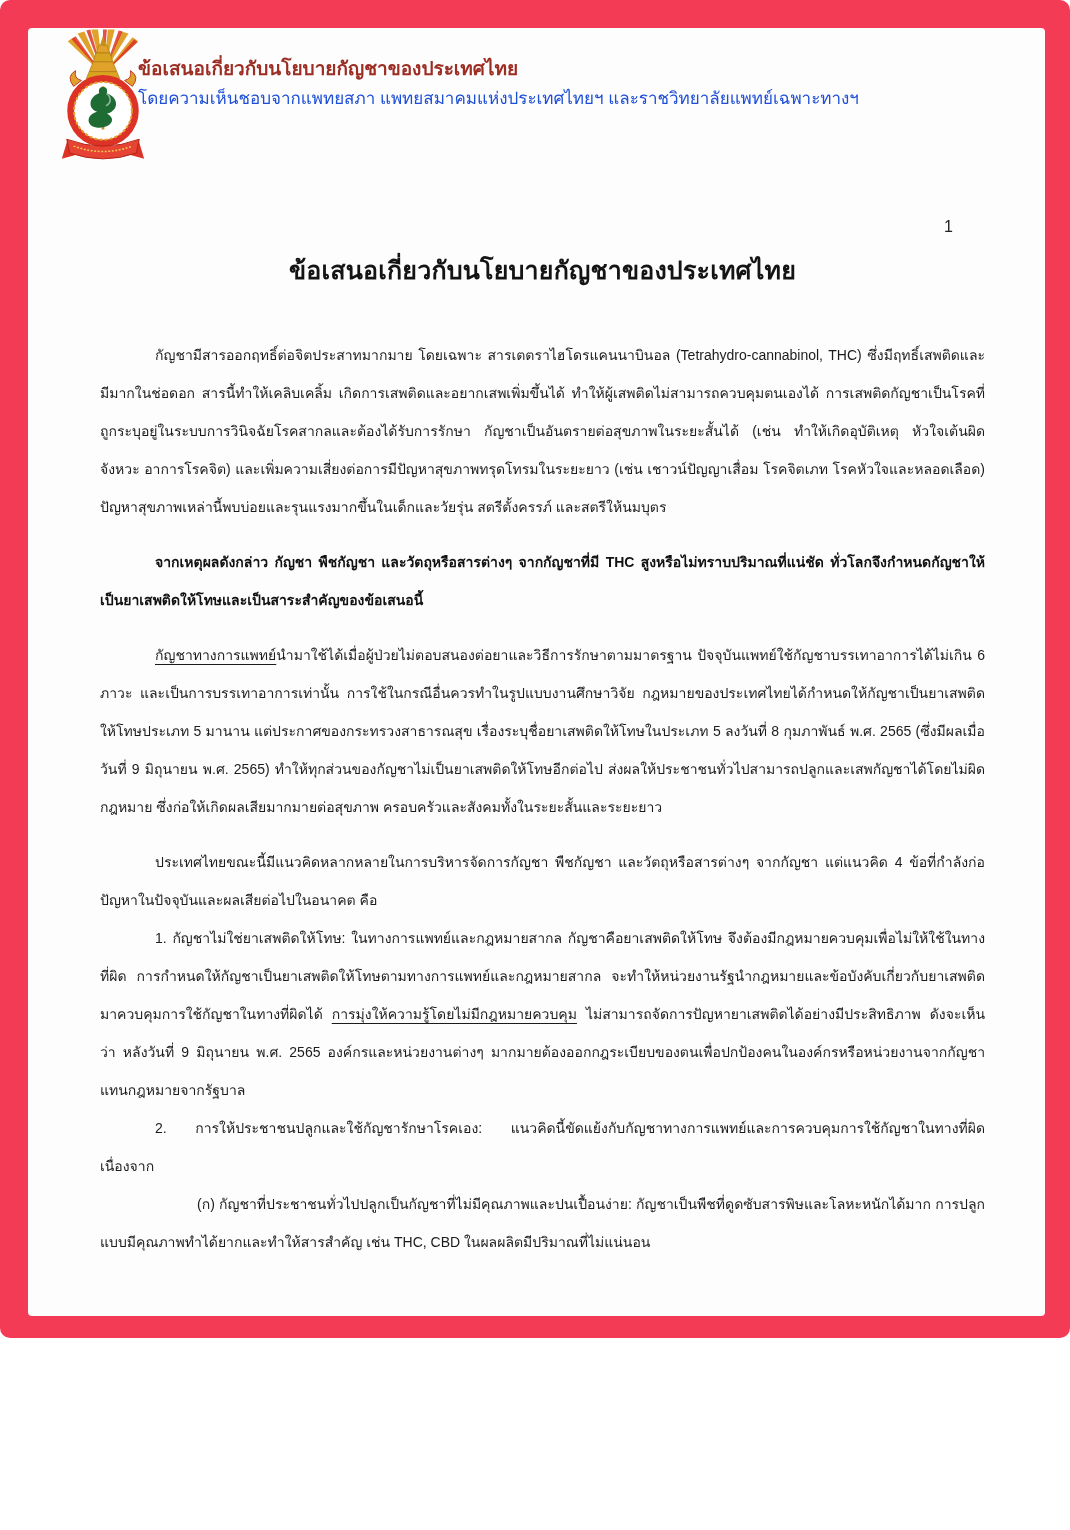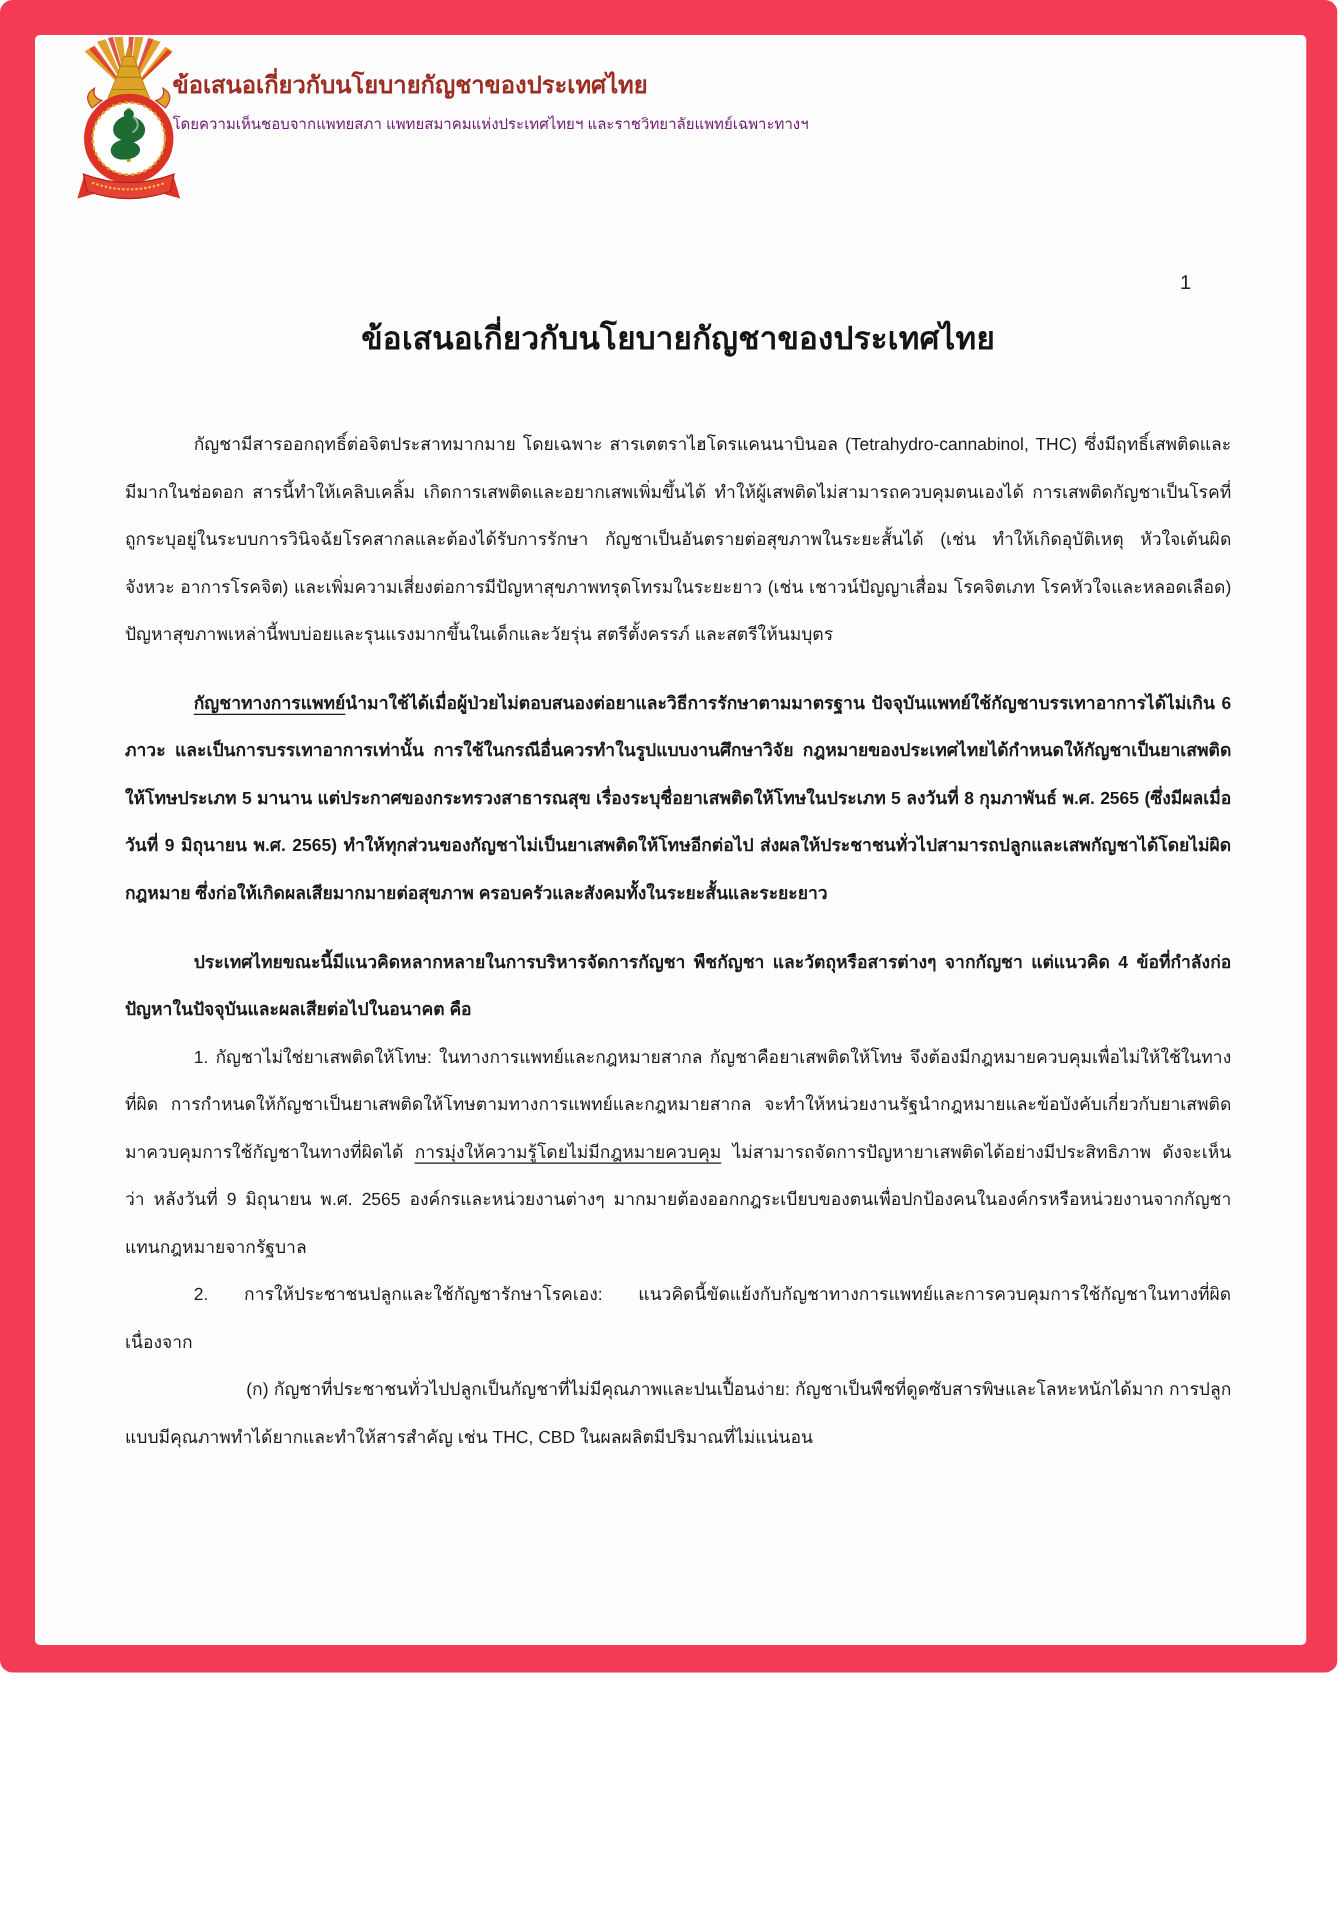--- a/index.html
+++ b/index.html
@@ -37,22 +37,22 @@
     position: absolute;
     left: 110px; top: 26px; right: 40px;
   }
   .letterhead-line1 {
     color: #9c2d23;
     font-weight: bold;
     font-size: 19px;
     line-height: 30px;
   }
   .letterhead-line2 {
-    color: #701a75;
-    font-size: 12px;
+    color: #1d4ed8;
+    font-size: 17px;
     line-height: 30px;
   }
   
   .doc {
     position: absolute;
     left: 72px; right: 60px; top: 190px;
     color: #1b1b1b;
   }
   .page-number {
     text-align: right;
@@ -70,21 +70,21 @@
   }
   .body-text { margin-top: 46px; }
   .para {
     font-size: 14px;
     line-height: 38px;
     text-align: justify;
     text-indent: 55px;
     margin: 0;
     color: #1b1b1b;
   }
-  .para.gap { margin-top: 17px; font-weight: bold; }
+  .para.gap { margin-top: 17px; }
   .para.bold { font-weight: bold; color: #111; }
   .para.sub-indent { text-indent: 97px; }
   .u { text-decoration: underline; text-underline-offset: 4px; }
 </style>
 </head>
 <body>
 
 <div class="frame">
   <div class="page">
 
@@ -150,20 +150,21 @@
     </div>
 
     <div class="doc">
       <div class="page-number">1</div>
 
       <div class="doc-title">ข้อเสนอเกี่ยวกับนโยบายกัญชาของประเทศไทย</div>
 
       <div class="body-text">
         <p class="para">กัญชามีสารออกฤทธิ์ต่อจิตประสาทมากมาย โดยเฉพาะ สารเตตราไฮโดรแคนนาบินอล (Tetrahydro-cannabinol, THC) ซึ่งมีฤทธิ์เสพติดและมีมากในช่อดอก สารนี้ทำให้เคลิบเคลิ้ม เกิดการเสพติดและอยากเสพเพิ่มขึ้นได้ ทำให้ผู้เสพติดไม่สามารถควบคุมตนเองได้  การเสพติดกัญชาเป็นโรคที่ถูกระบุอยู่ในระบบการวินิจฉัยโรคสากลและต้องได้รับการรักษา กัญชาเป็นอันตรายต่อสุขภาพในระยะสั้นได้ (เช่น ทำให้เกิดอุบัติเหตุ หัวใจเต้นผิดจังหวะ อาการโรคจิต) และเพิ่มความเสี่ยงต่อการมีปัญหาสุขภาพทรุดโทรมในระยะยาว (เช่น เชาวน์ปัญญาเสื่อม โรคจิตเภท โรคหัวใจและหลอดเลือด) ปัญหาสุขภาพเหล่านี้พบบ่อยและรุนแรงมากขึ้นในเด็กและวัยรุ่น สตรีตั้งครรภ์ และสตรีให้นมบุตร</p>
 
+        <p class="para gap bold">จากเหตุผลดังกล่าว กัญชา พืชกัญชา และวัตถุหรือสารต่างๆ จากกัญชาที่มี THC สูงหรือไม่ทราบปริมาณที่แน่ชัด ทั่วโลกจึงกำหนดกัญชาให้เป็นยาเสพติดให้โทษและเป็นสาระสำคัญของข้อเสนอนี้</p>
 
         <p class="para gap"><span class="u">กัญชาทางการแพทย์</span><span>นำมาใช้ได้เมื่อผู้ป่วยไม่ตอบสนองต่อยาและวิธีการรักษาตามมาตรฐาน ปัจจุบันแพทย์ใช้กัญชาบรรเทาอาการได้ไม่เกิน 6 ภาวะ และเป็นการบรรเทาอาการเท่านั้น  การใช้ในกรณีอื่นควรทำในรูปแบบงานศึกษาวิจัย กฎหมายของประเทศไทยได้กำหนดให้กัญชาเป็นยาเสพติดให้โทษประเภท 5 มานาน แต่ประกาศของกระทรวงสาธารณสุข เรื่องระบุชื่อยาเสพติดให้โทษในประเภท 5 ลงวันที่ 8 กุมภาพันธ์ พ.ศ. 2565 (ซึ่งมีผลเมื่อวันที่ 9 มิถุนายน พ.ศ. 2565) ทำให้ทุกส่วนของกัญชาไม่เป็นยาเสพติดให้โทษอีกต่อไป ส่งผลให้ประชาชนทั่วไปสามารถปลูกและเสพกัญชาได้โดยไม่ผิดกฎหมาย ซึ่งก่อให้เกิดผลเสียมากมายต่อสุขภาพ ครอบครัวและสังคมทั้งในระยะสั้นและระยะยาว</span></p>
 
         <p class="para gap">ประเทศไทยขณะนี้มีแนวคิดหลากหลายในการบริหารจัดการกัญชา พืชกัญชา และวัตถุหรือสารต่างๆ จากกัญชา แต่แนวคิด 4 ข้อที่กำลังก่อปัญหาในปัจจุบันและผลเสียต่อไปในอนาคต คือ</p>
 
         <p class="para"><span>1. กัญชาไม่ใช่ยาเสพติดให้โทษ: ในทางการแพทย์และกฎหมายสากล กัญชาคือยาเสพติดให้โทษ จึงต้องมีกฎหมายควบคุมเพื่อไม่ให้ใช้ในทางที่ผิด   การกำหนดให้กัญชาเป็นยาเสพติดให้โทษตามทางการแพทย์และกฎหมายสากล จะทำให้หน่วยงานรัฐนำกฎหมายและข้อบังคับเกี่ยวกับยาเสพติดมาควบคุมการใช้กัญชาในทางที่ผิดได้ </span><span class="u">การมุ่งให้ความรู้โดยไม่มีกฎหมายควบคุม</span><span> ไม่สามารถจัดการปัญหายาเสพติดได้อย่างมีประสิทธิภาพ ดังจะเห็นว่า หลังวันที่ 9 มิถุนายน พ.ศ. 2565 องค์กรและหน่วยงานต่างๆ มากมายต้องออกกฎระเบียบของตนเพื่อปกป้องคนในองค์กรหรือหน่วยงานจากกัญชาแทนกฎหมายจากรัฐบาล</span></p>
 
         <p class="para">2. การให้ประชาชนปลูกและใช้กัญชารักษาโรคเอง: แนวคิดนี้ขัดแย้งกับกัญชาทางการแพทย์และการควบคุมการใช้กัญชาในทางที่ผิด เนื่องจาก</p>
 
         <p class="para sub-indent">(ก) กัญชาที่ประชาชนทั่วไปปลูกเป็นกัญชาที่ไม่มีคุณภาพและปนเปื้อนง่าย: กัญชาเป็นพืชที่ดูดซับสารพิษและโลหะหนักได้มาก การปลูกแบบมีคุณภาพทำได้ยากและทำให้สารสำคัญ เช่น THC, CBD ในผลผลิตมีปริมาณที่ไม่แน่นอน</p>

